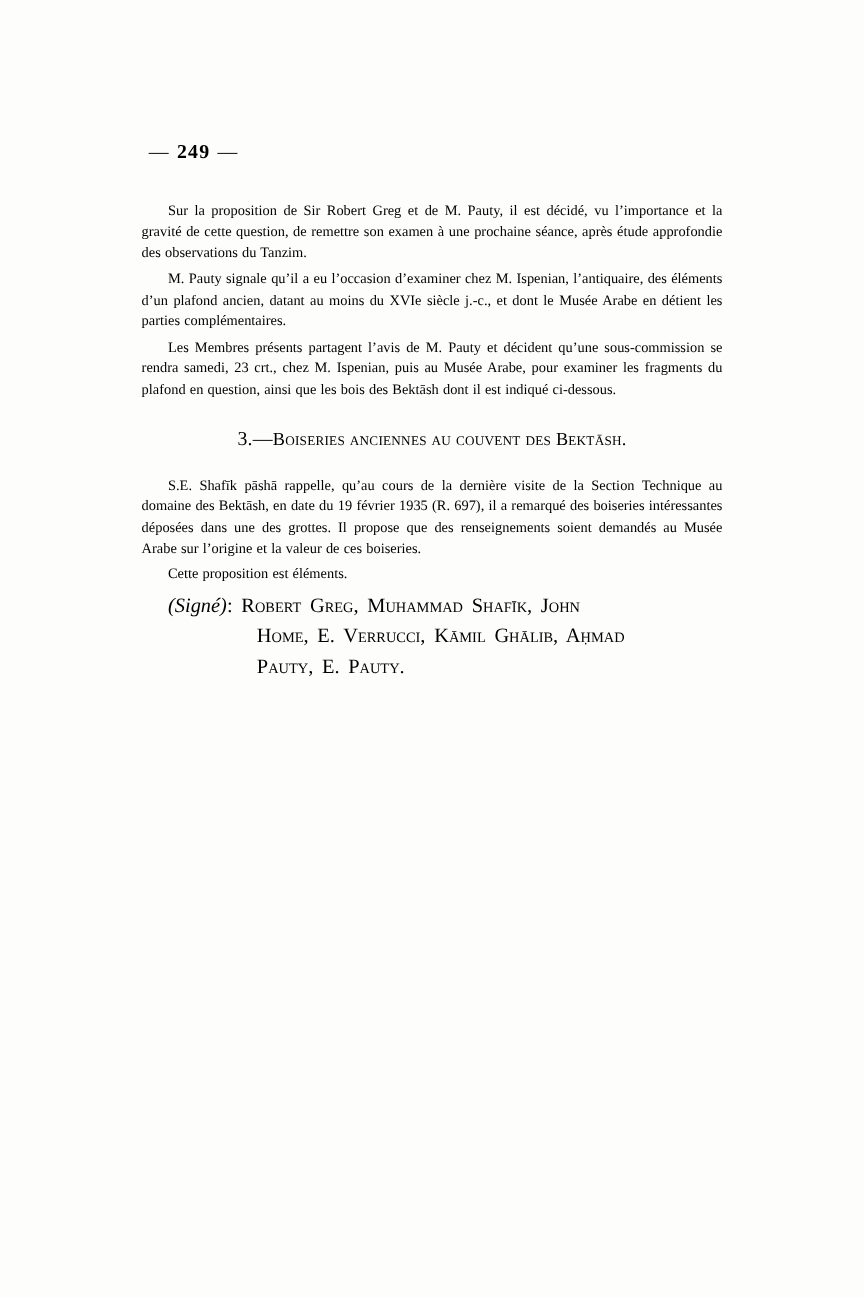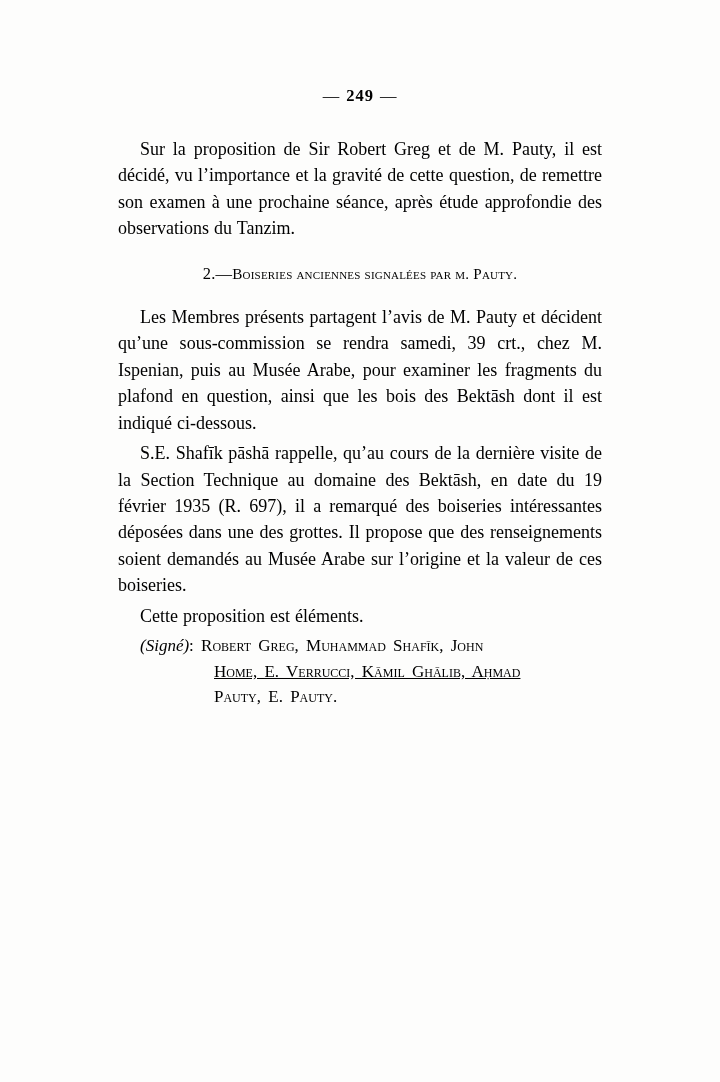--- a/index.html
+++ b/index.html
@@ -22,35 +22,35 @@
     height: 1082px;
     background: #fdfdfc;
   }
   .content {
     position: absolute;
     left: 118px;
     top: 86px;
     width: 484px;
   }
   .page-number {
-    text-align: center;
     font-size: 16.5px;
     letter-spacing: 1px;
     font-weight: 700;
     margin-bottom: 30px;
     white-space: nowrap;
+    margin-top: 31px;
   }
   .page-number .dash {
     display: inline-block;
     padding: 0 6px;
     font-weight: 400;
   }
   p.para {
     margin: 0 0 4px 0;
-    font-size: 18px;
+    font-size: 12px;
     line-height: 1.47;
     text-align: justify;
     text-justify: inter-word;
     text-indent: 22px;
     word-spacing: 0.5px;
   }
   .heading {
     margin: 22px 0 20px 0;
     font-size: 15.2px;
     text-align: center;
@@ -71,21 +71,20 @@
   .sig-block {
     font-size: 17px;
     line-height: 1.5;
     padding-left: 22px;
   }
   .sig-line {
     white-space: normal;
   }
   .sig-line.indent2 {
     padding-left: 74px;
-    text-decoration: underline;
   }
   .sig-line.indent3 {
     padding-left: 74px;
   }
   .it {
     font-style: italic;
   }
   .spaced-sig {
     word-spacing: 3px;
   }
@@ -95,26 +94,27 @@
 
 <div class="page">
   <div class="content">
 
     <div class="page-number">
       <span class="dash">—</span><span>249</span><span class="dash">—</span>
     </div>
 
     <p class="para">Sur la proposition de Sir Robert Greg et de M. Pauty, il est décidé, vu l’importance et la gravité de cette question, de remettre son examen à une prochaine séance, après étude approfondie des observations du Tanzim.</p>
 
+
+    <p class="para gap-top">M. Pauty signale qu’il a eu l’occasion d’examiner chez M. Ispenian, l’antiquaire, des éléments d’un plafond ancien, datant au moins du XVIe siècle j.-c., et dont le Musée Arabe en détient les parties complémentaires.</p>
+    <p class="para">Les Membres présents partagent l’avis de M. Pauty et décident qu’une sous-commission se rendra samedi, 23 crt., chez M. Ispenian, puis au Musée Arabe, pour examiner les fragments du plafond en question, ainsi que les bois des Bektāsh dont il est indiqué ci-dessous.</p>
+
     <div class="heading">
-      <span class="num">2.—</span><span>Boiseries anciennes signalées par m. Pauty.</span>
+      <span class="num">3.—</span><span>Boiseries anciennes au couvent des Bektāsh.</span>
     </div>
-
-    <p class="para">Les Membres présents partagent l’avis de M. Pauty et décident qu’une sous-commission se rendra samedi, 39 crt., chez M. Ispenian, puis au Musée Arabe, pour examiner les fragments du plafond en question, ainsi que les bois des Bektāsh dont il est indiqué ci-dessous.</p>
-
 
     <p class="para gap-top">S.E. Shafīk pāshā rappelle, qu’au cours de la dernière visite de la Section Technique au domaine des Bektāsh, en date du 19 février 1935 (R. 697), il a remarqué des boiseries intéressantes déposées dans une des grottes. Il propose que des renseignements soient demandés au Musée Arabe sur l’origine et la valeur de ces boiseries.</p>
     <p class="para">Cette proposition est éléments.</p>
 
     <div class="sig-block">
       <div class="sig-line spaced-sig">
         <span class="it">(Signé)</span><span>:</span>
         <span class="sc">Robert Greg,  Muhammad Shafīk,  John</span>
       </div>
       <div class="sig-line indent2 spaced-sig">

